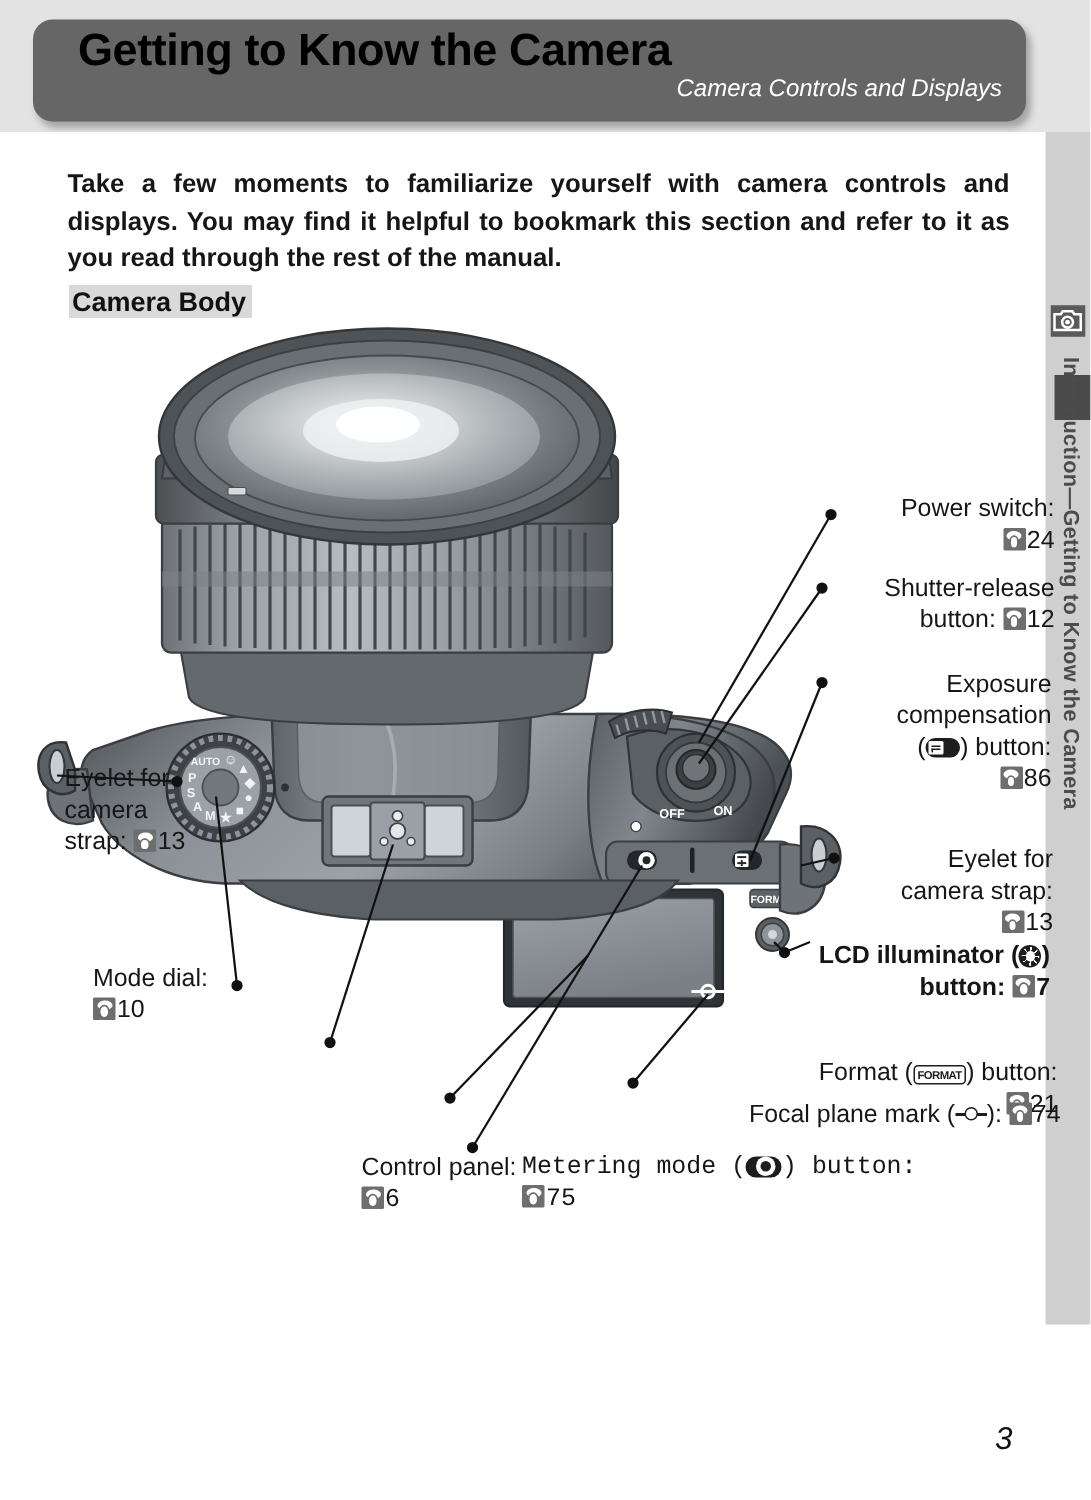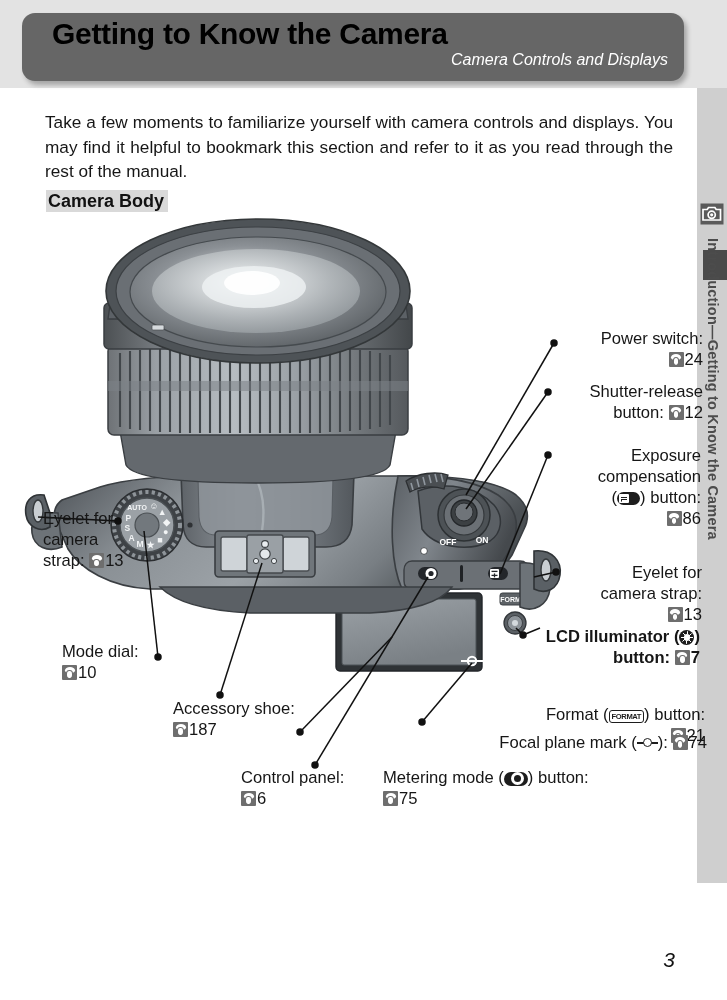--- a/index.html
+++ b/index.html
@@ -32,20 +32,21 @@
     position:absolute;right:16px;top:38px;
     font-size:16px;font-style:italic;color:#ffffff;
     white-space:nowrap;
   }
   
   #intro{
     position:absolute;left:45px;top:93px;width:628px;
     font-size:17.2px;line-height:1.42;
     text-align:justify;
     color:#161616;
+    font-weight:bold;
   }
   #section-head{
     position:absolute;left:46px;top:175px;
     font-size:18px;font-weight:bold;color:#111;
     background:#d9d9d9;
     padding:1px 4px 0 2px;
   }
   
   #side-rail{
     position:absolute;right:0;top:88px;width:30px;height:795px;
@@ -560,40 +561,36 @@
   <div class="callout cl-right" style="left:500px;top:477px;width:205px;margin-top:32px;">
     <span>Format (</span><span class="ic-format">FORMAT</span><span>) button:</span><br>
     <span class="pg"></span><span>21</span>
   </div>
 
   <div class="callout cl-right" style="left:432px;top:537px;width:275px;">
     <span>Focal plane mark (</span><span class="ic-focal"></span><span>):</span>
     <span class="pg"></span><span>74</span>
   </div>
 
-  <div class="callout cl-left" style="left:383px;top:572px;width:280px;">
+  <div class="callout cl-left" style="left:348px;top:572px;width:280px;font-family:Liberation Mono, monospace;">
     <span>Metering mode (</span><span class="ic-meter"></span><span>) button:</span><br>
     <span class="pg"></span><span>75</span>
   </div>
 
   <div class="callout cl-left" style="left:43px;top:313px;width:115px;">
     <span>Eyelet for</span><br>
     <span>camera</span><br>
     <span>strap:</span>
     <span class="pg"></span><span>13</span>
   </div>
 
   <div class="callout cl-left" style="left:62px;top:446px;width:130px;">
     <span>Mode dial:</span><br>
     <span class="pg"></span><span>10</span>
   </div>
 
-  <div class="callout cl-left" style="left:173px;top:503px;width:170px;">
-    <span>Accessory shoe:</span><br>
-    <span class="pg"></span><span>187</span>
-  </div>
 
   <div class="callout cl-left" style="left:241px;top:572px;width:160px;">
     <span>Control panel:</span><br>
     <span class="pg"></span><span>6</span>
   </div>
 
 </div>
 
 </body></html>

